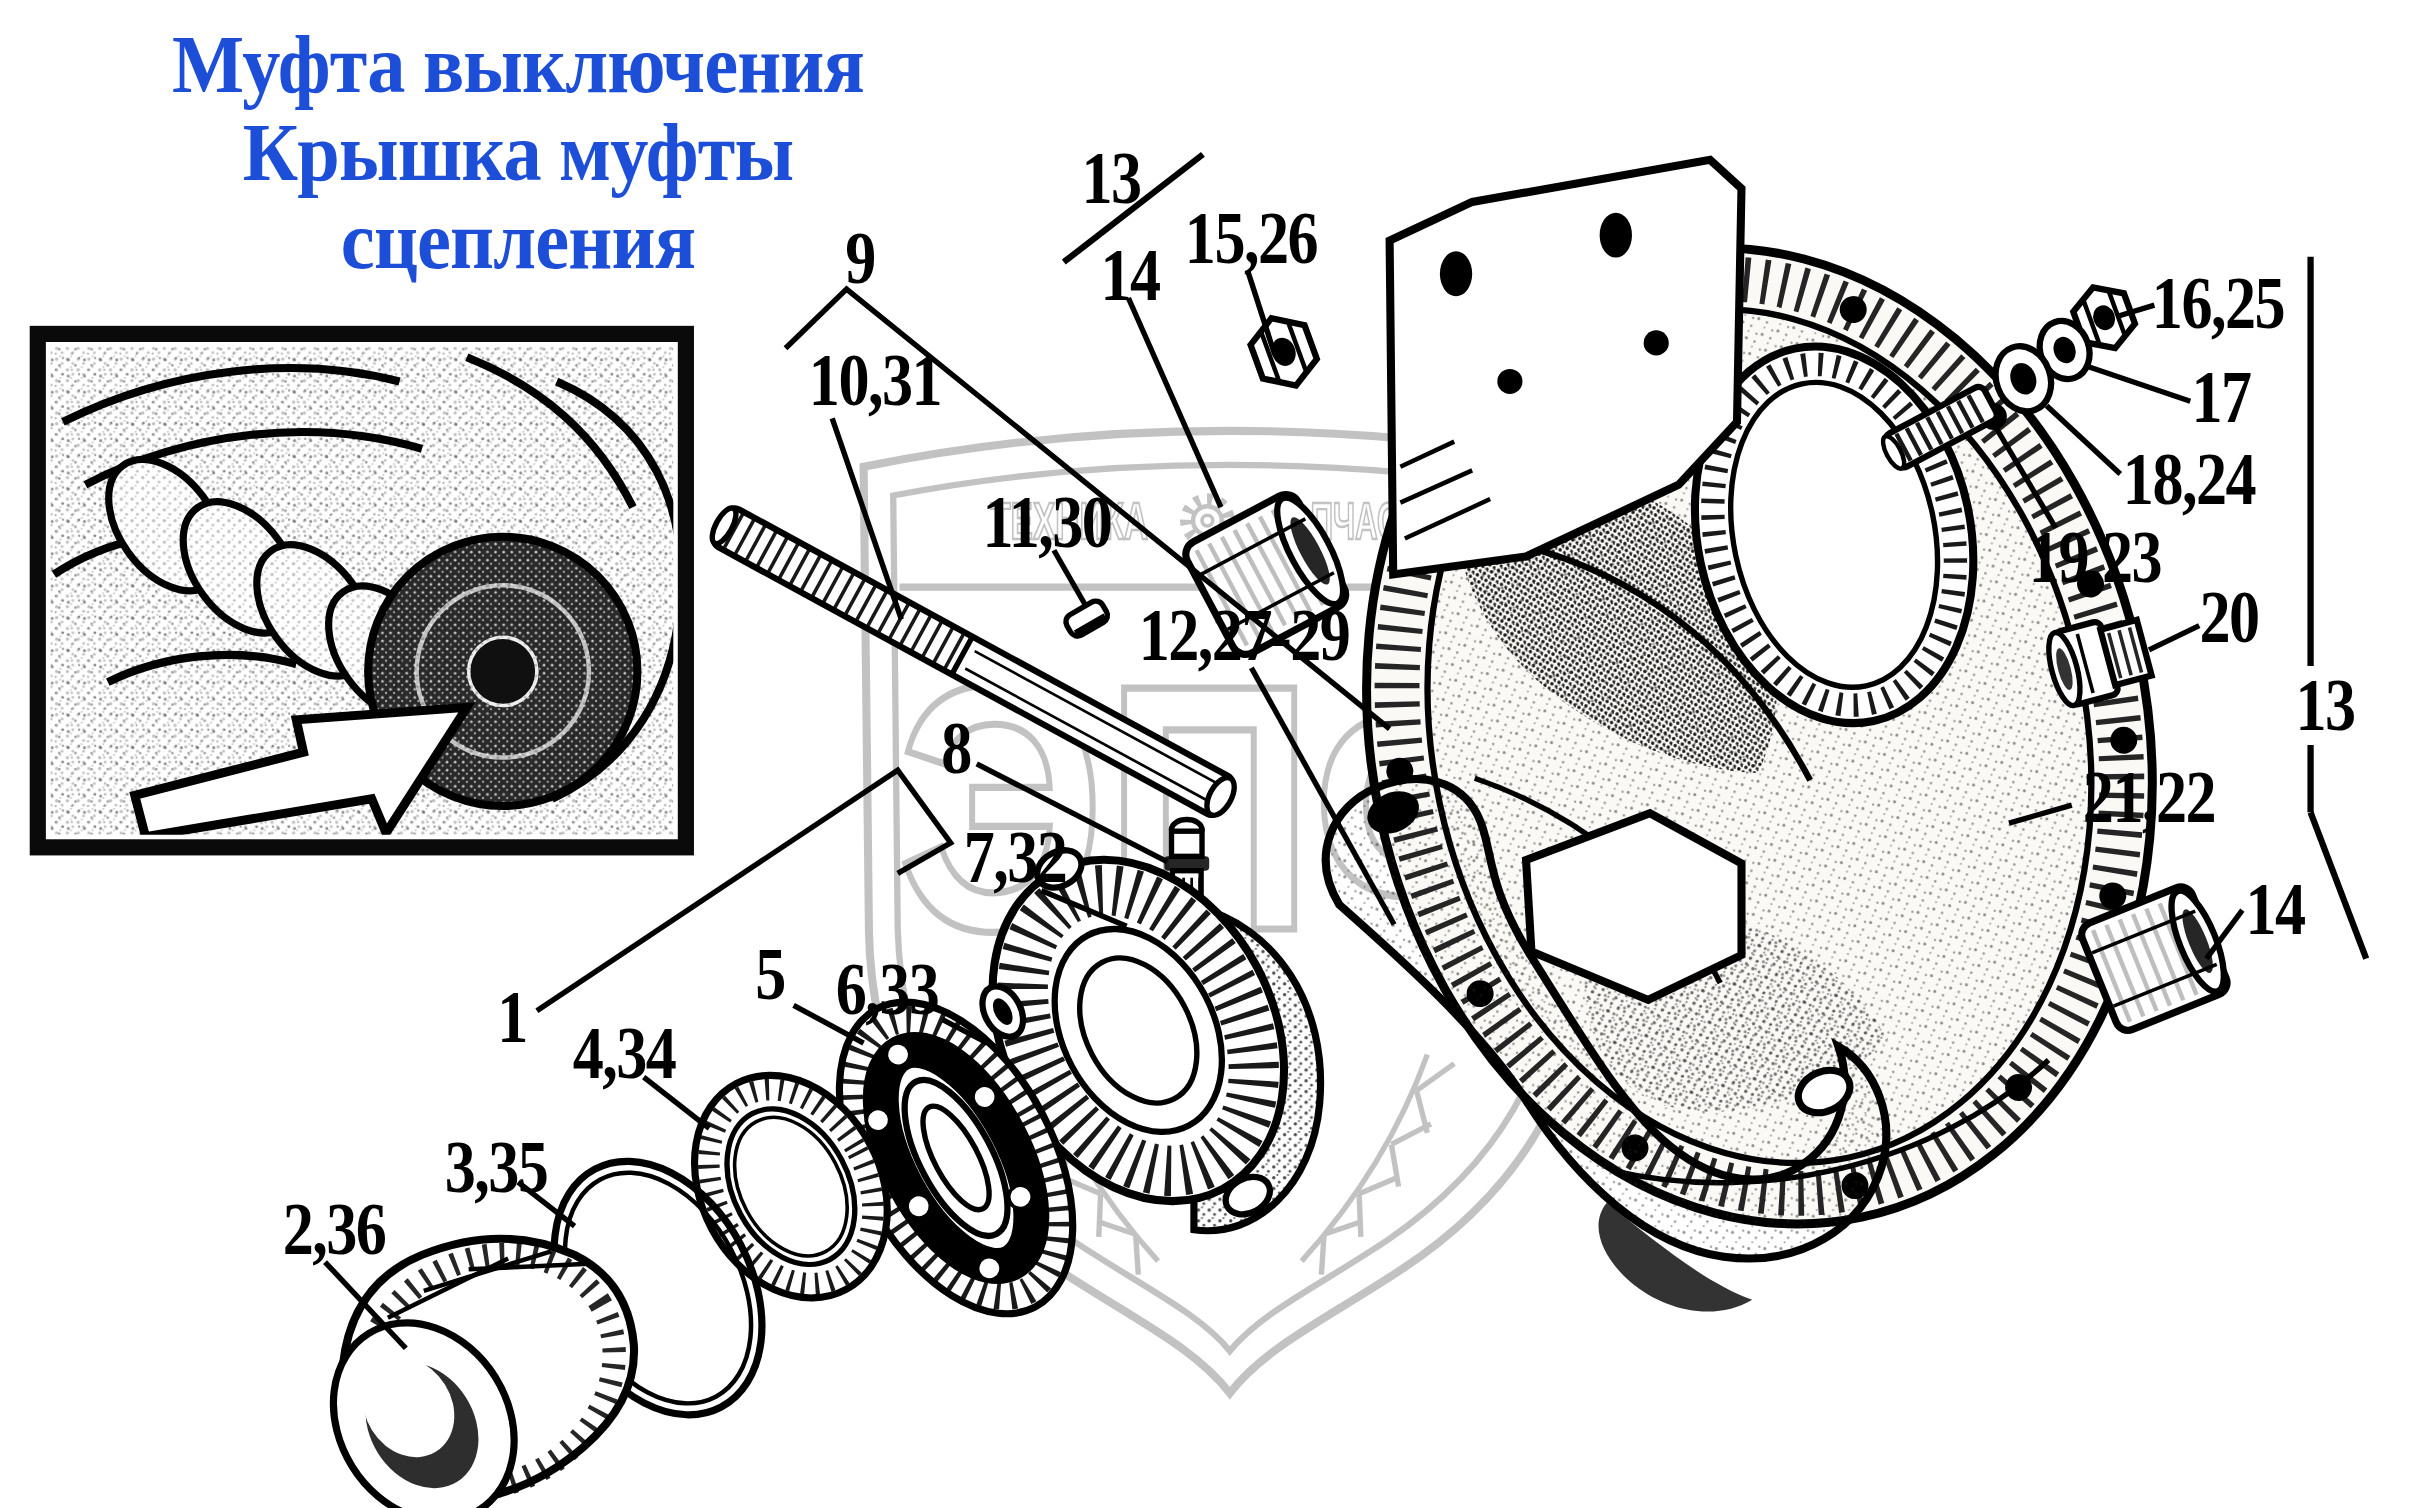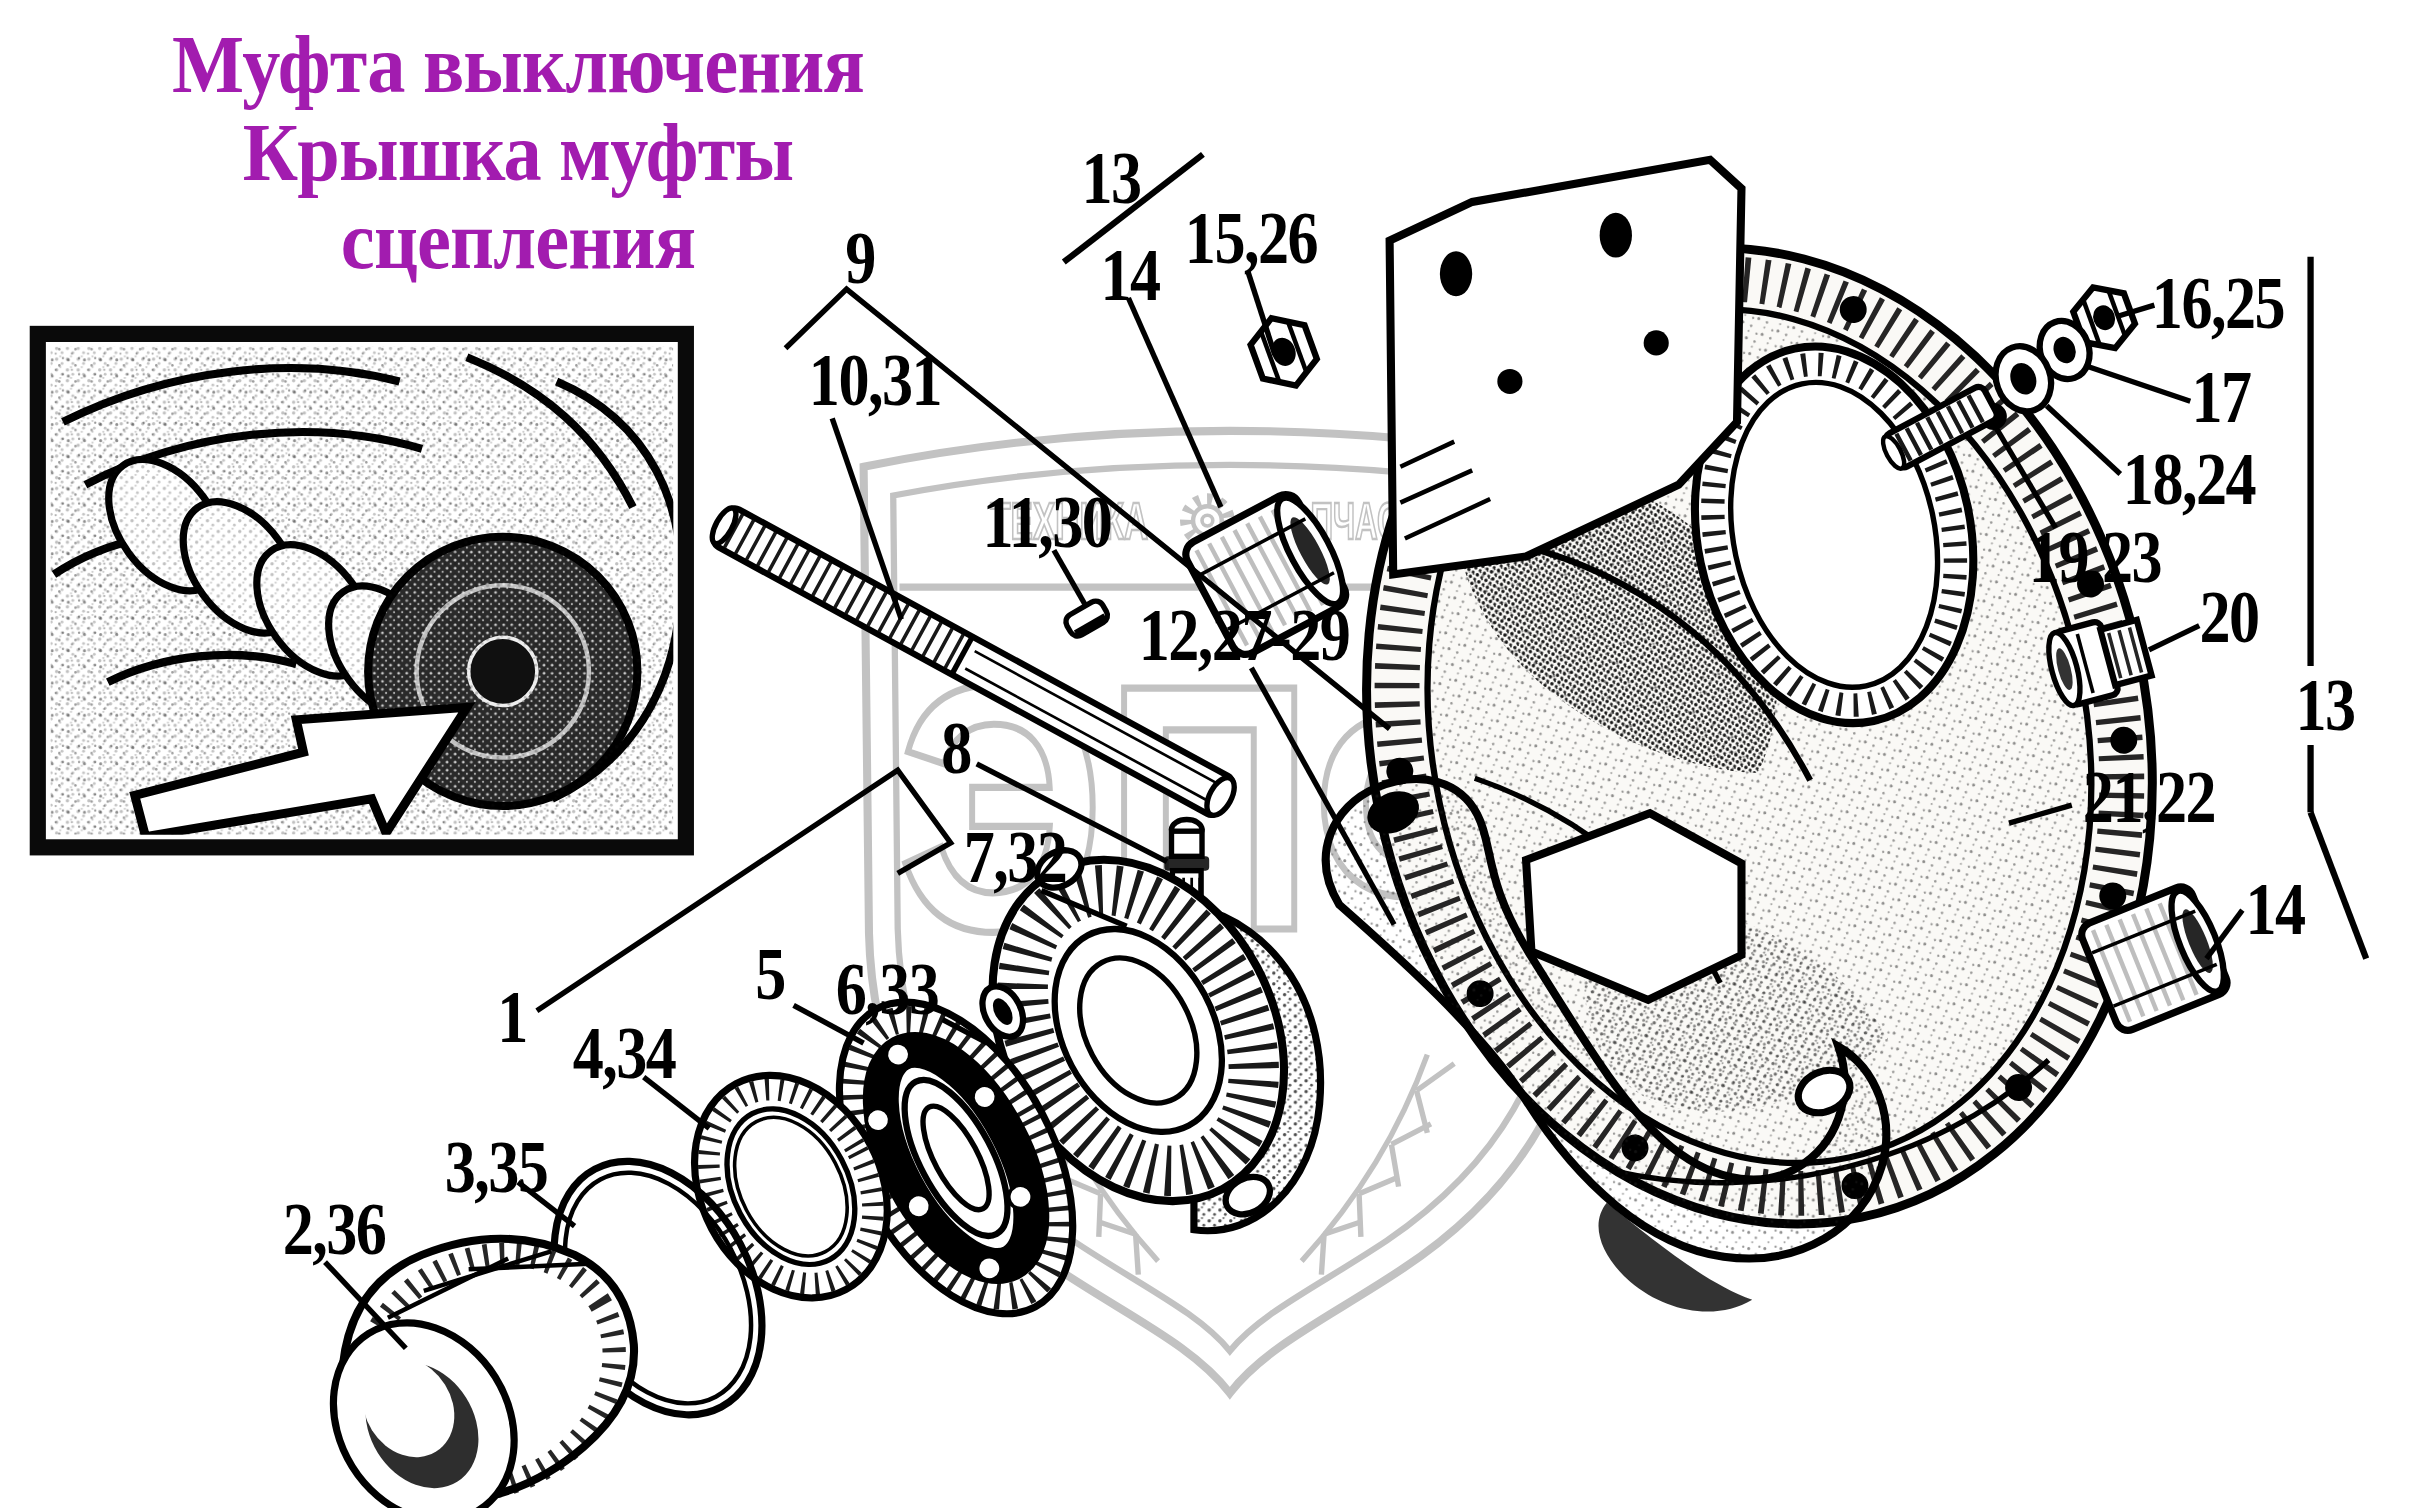--- a/index.html
+++ b/index.html
@@ -2,21 +2,21 @@
 <html style="font-size:14.4px"><head>
 <meta charset="utf-8">
 <style>
   html,body{margin:0;padding:0;background:#ffffff;}
   #page{position:relative;width:2413px;height:1508px;background:#ffffff;overflow:hidden;
         font-family:"Liberation Serif",serif;}
   #art{position:absolute;left:0;top:0;width:2413px;height:1508px;}
   .lbl{position:absolute;transform:translate(-50%,-50%) scaleX(.84);transform-origin:center;
        font:700 74px "Liberation Serif",serif;color:#000;white-space:nowrap;letter-spacing:-1.8px;}
   #title{position:absolute;left:51px;top:20px;width:934px;text-align:center;
-         font:700 83px "Liberation Serif",serif;color:#a21caf;line-height:88px;letter-spacing:-0.9px;}
+         font:700 83px "Liberation Serif",serif;color:#1d4ed8;line-height:88px;letter-spacing:-0.9px;}
   #title div{transform:scaleX(.92);transform-origin:center;}
 </style>
 </head>
 <body>
 
 <div id="page">
 
 <svg id="art" viewBox="0 0 2688 1680" xmlns="http://www.w3.org/2000/svg">
   <defs>
     <pattern id="sp1" width="18" height="18" patternUnits="userSpaceOnUse">

